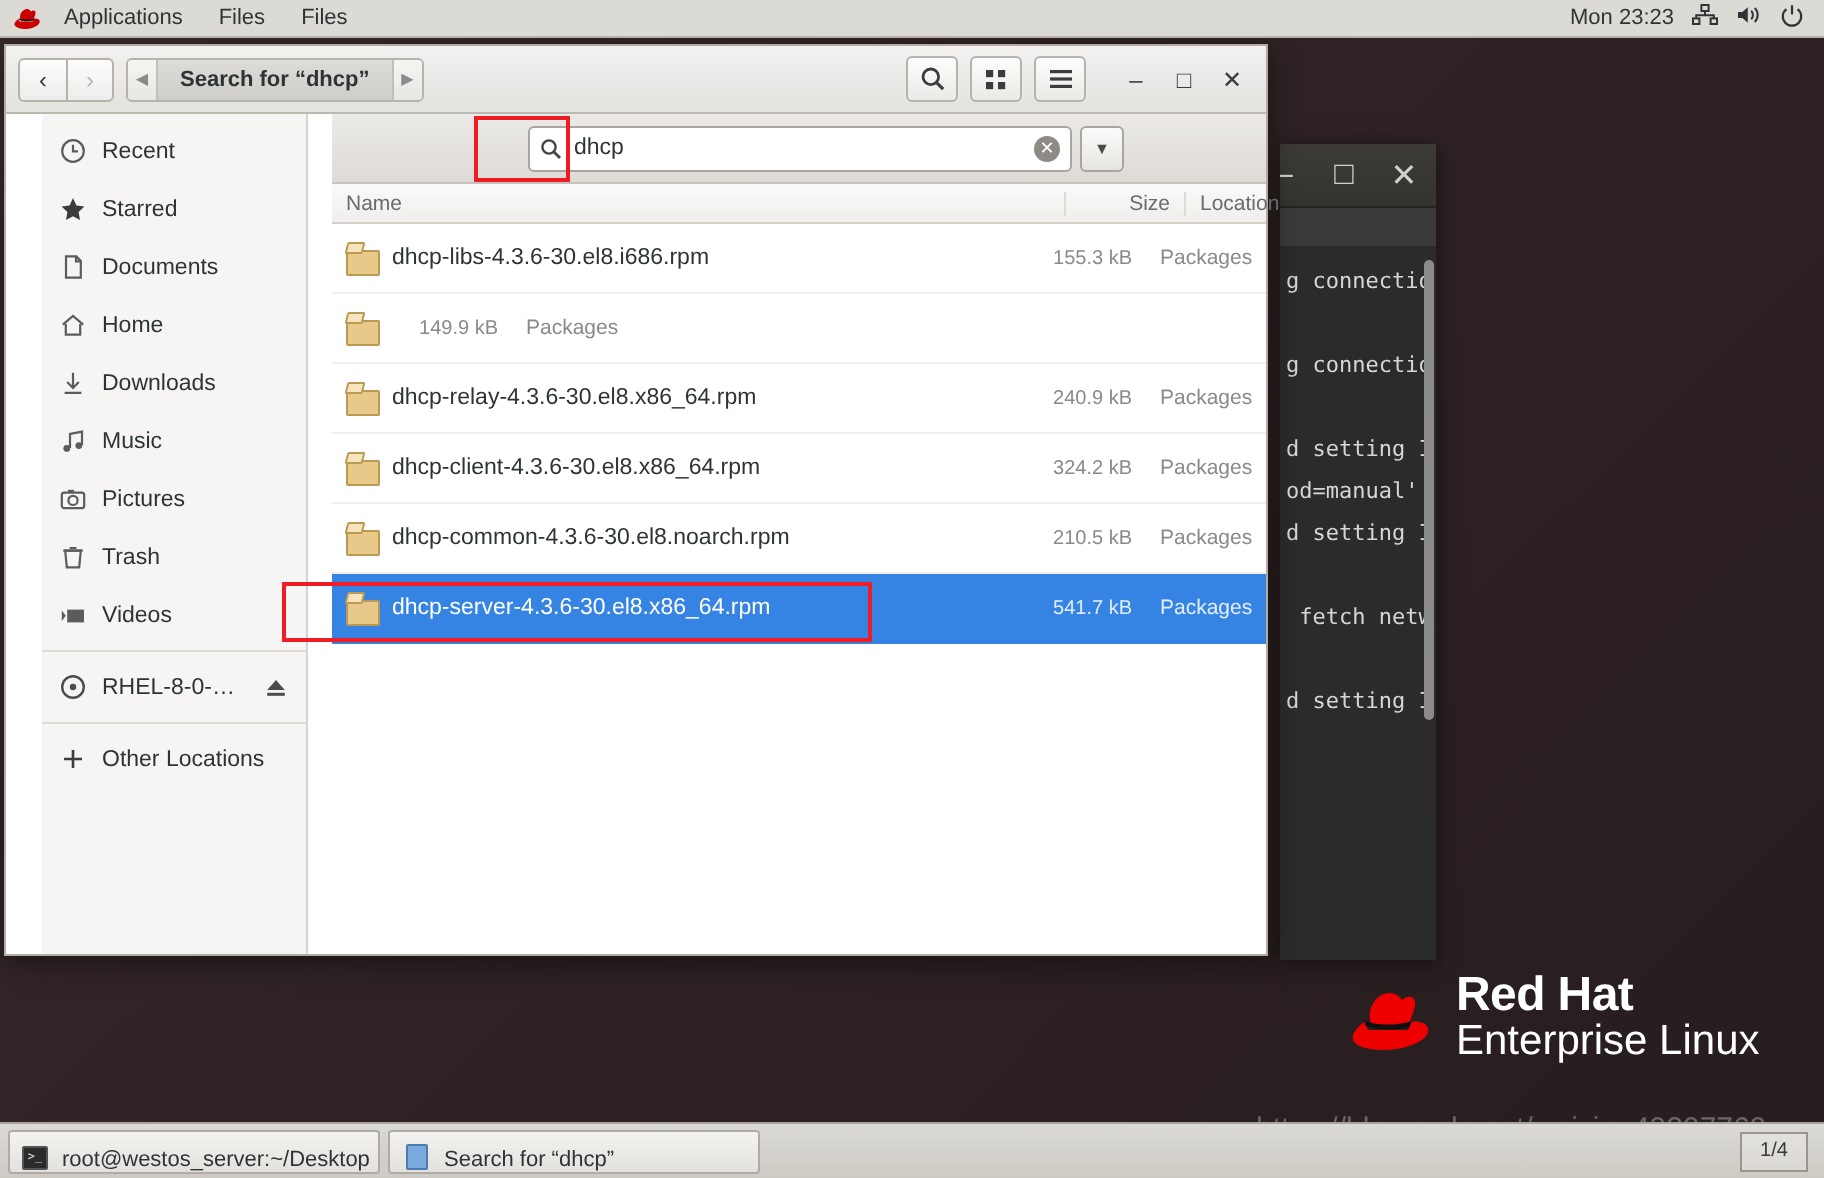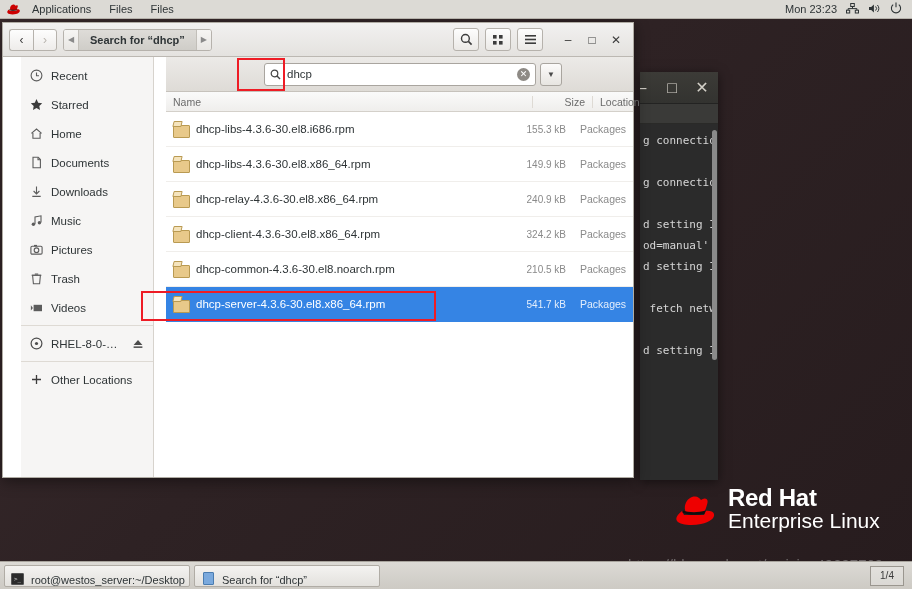--- a/index.html
+++ b/index.html
@@ -348,33 +348,33 @@
           <span class="sb-ico">
               <svg width="13" height="13" viewBox="0 0 13 13">
                 <path d="M6.5 1 L8.2 4.7 L12.2 5.2 L9.3 8 L10 12 L6.5 10.1 L3 12 L3.7 8 L0.8 5.2 L4.8 4.7 Z" fill="#3c3c3c"></path>
               </svg>
             </span>
           <span class="sb-label">Starred</span>
         </div>
         <div class="sb-item">
           <span class="sb-ico">
               <svg width="13" height="13" viewBox="0 0 13 13">
-                <path d="M1.4 6.3 L6.5 2 L11.6 6.3 M2.9 6 V11.3 H10.1 V6" fill="none" stroke="#5c5c5c" stroke-width="1.1"></path>
-              </svg>
-            </span>
-          <span class="sb-label">Home</span>
-        </div>
-        <div class="sb-item">
-          <span class="sb-ico">
-              <svg width="13" height="13" viewBox="0 0 13 13">
                 <path d="M3 1.2 H8.2 L10.4 3.5 V11.8 H3 Z" fill="none" stroke="#5c5c5c" stroke-width="1.1"></path>
                 <path d="M8 1.4 V3.7 H10.3" fill="none" stroke="#5c5c5c" stroke-width="1.1"></path>
               </svg>
             </span>
           <span class="sb-label">Documents</span>
+        </div>
+        <div class="sb-item">
+          <span class="sb-ico">
+              <svg width="13" height="13" viewBox="0 0 13 13">
+                <path d="M1.4 6.3 L6.5 2 L11.6 6.3 M2.9 6 V11.3 H10.1 V6" fill="none" stroke="#5c5c5c" stroke-width="1.1"></path>
+              </svg>
+            </span>
+          <span class="sb-label">Home</span>
         </div>
         <div class="sb-item">
           <span class="sb-ico">
               <svg width="13" height="13" viewBox="0 0 13 13">
                 <path d="M6.5 1.4 V8.6 M3.6 6 L6.5 9 L9.4 6 M2.3 11.4 H10.7" fill="none" stroke="#5c5c5c" stroke-width="1.1"></path>
               </svg>
             </span>
           <span class="sb-label">Downloads</span>
         </div>
         <div class="sb-item">
@@ -478,21 +478,20 @@
             <span class="f-size">155.3 kB</span>
             <span class="f-loc">Packages</span>
           </div>
           <div class="frow">
             <span class="f-icon">
                 <span class="pkg">
                   <span class="pkg-body"></span>
                   <span class="pkg-flap"></span>
                 </span>
               </span>
-            <span class="f-name">dhcp-libs-4.3.6-30.el8.x86_64.rpm</span>
             <span class="f-size">149.9 kB</span>
             <span class="f-loc">Packages</span>
           </div>
           <div class="frow">
             <span class="f-icon">
                 <span class="pkg">
                   <span class="pkg-body"></span>
                   <span class="pkg-flap"></span>
                 </span>
               </span>

